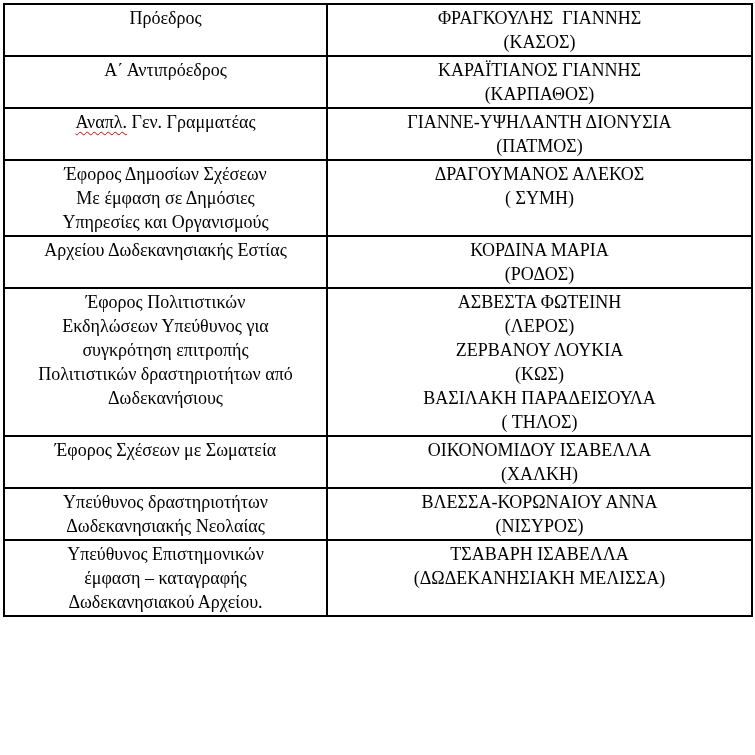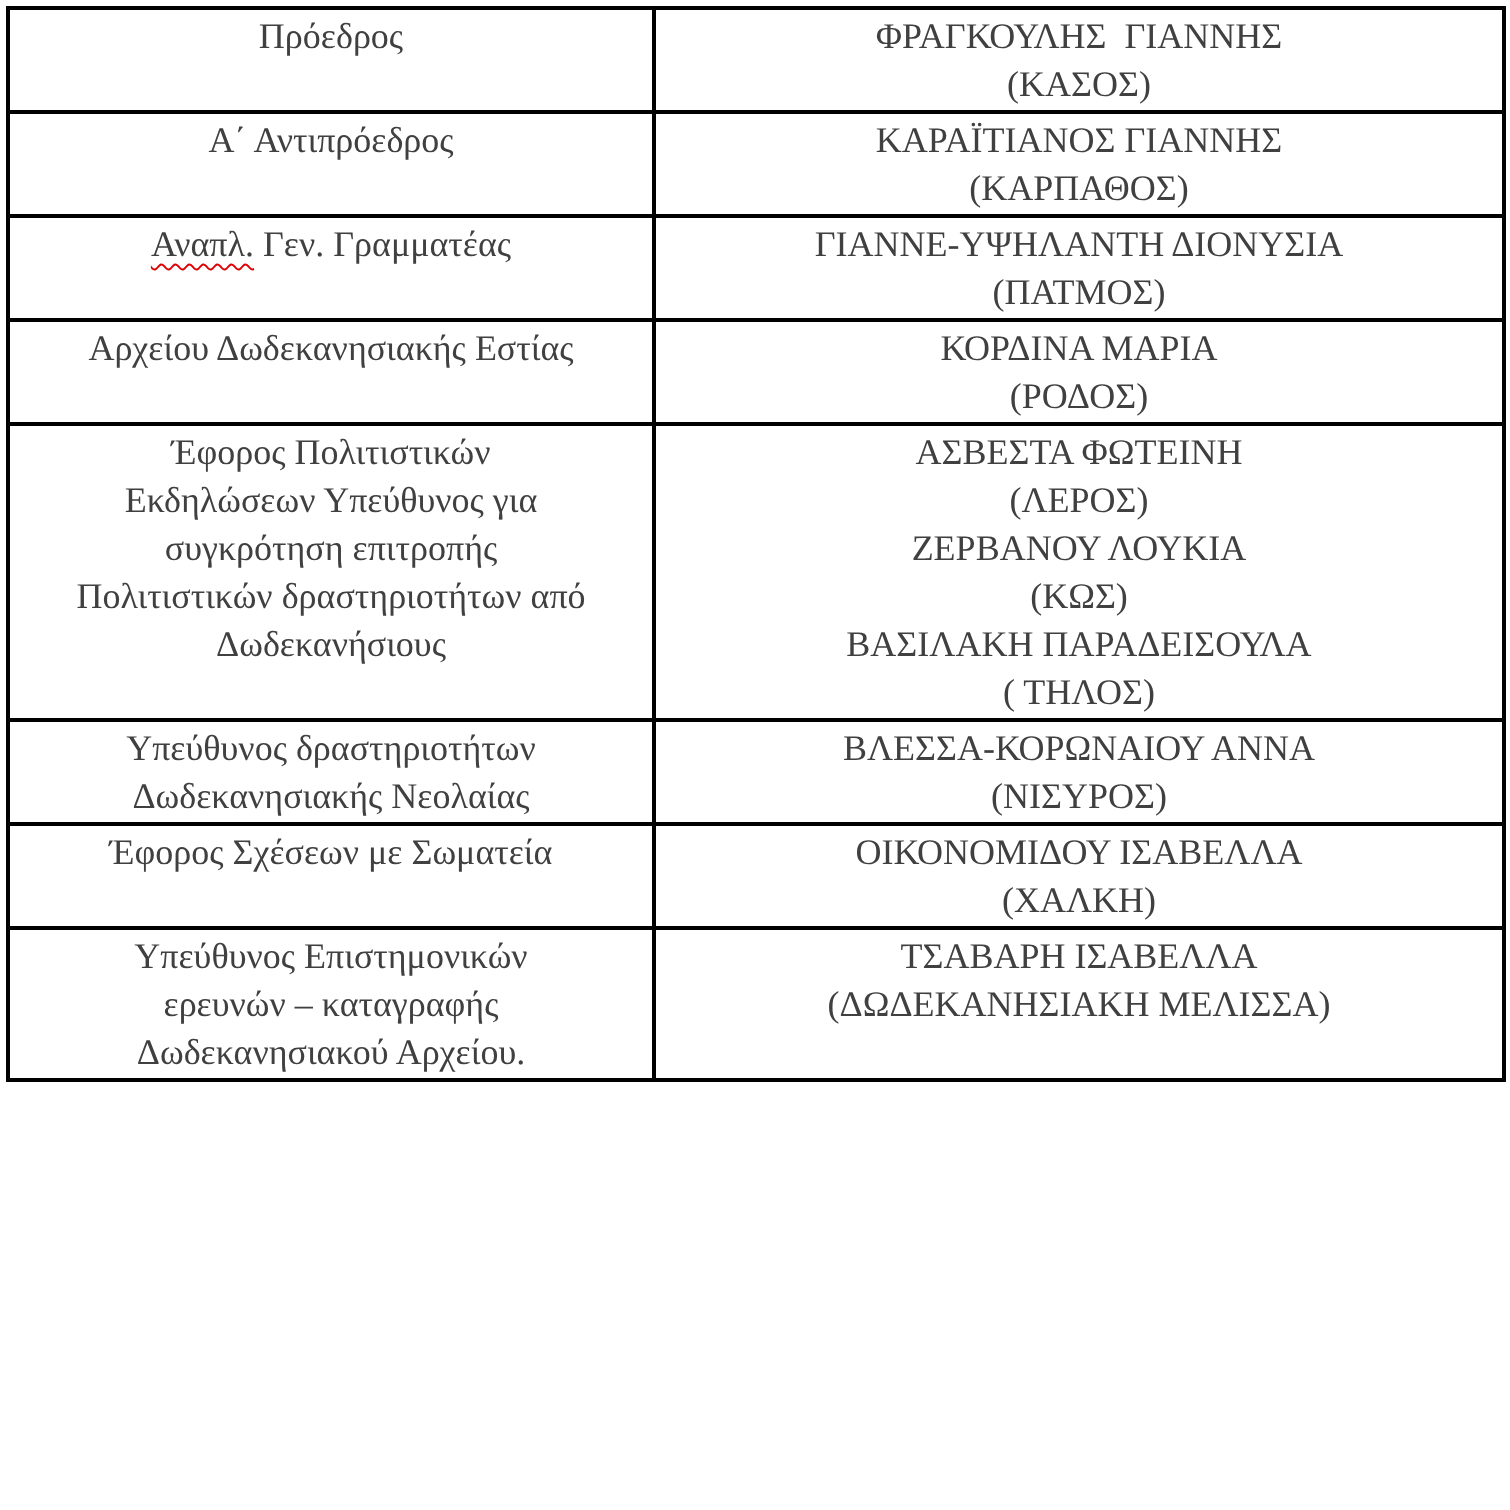--- a/index.html
+++ b/index.html
@@ -24,21 +24,21 @@
   .col-position { width: 323px; }
   .col-person  { width: 425px; }
   td {
     border: 2px solid #000000;
     vertical-align: top;
     text-align: center;
     padding: 1px 6px;
     font-family: "Liberation Serif", "DejaVu Serif", serif;
     font-size: 18px;
     line-height: 24px;
-    color: #404040;
+    color: #000000;
     overflow: hidden;
   }
   .line {
     white-space: pre-wrap;
   }
   .wavy {
     text-decoration-line: underline;
     text-decoration-style: wavy;
     text-decoration-color: #dd0000;
     text-decoration-thickness: 1px;
@@ -77,20 +77,31 @@
           <td>
             <div class="line"><span class="wavy">Αναπλ.</span> Γεν. Γραμματέας</div>
           </td>
           <td>
             <div class="line">ΓΙΑΝΝΕ-ΥΨΗΛΑΝΤΗ ΔΙΟΝΥΣΙΑ</div>
             <div class="line">(ΠΑΤΜΟΣ)</div>
           </td>
         </tr>
         <tr>
           <td>
+            <div class="line">Έφορος Δημοσίων Σχέσεων</div>
+            <div class="line">Με έμφαση σε Δημόσιες</div>
+            <div class="line">Υπηρεσίες και Οργανισμούς</div>
+          </td>
+          <td>
+            <div class="line">ΔΡΑΓΟΥΜΑΝΟΣ ΑΛΕΚΟΣ</div>
+            <div class="line">( ΣΥΜΗ)</div>
+          </td>
+        </tr>
+        <tr>
+          <td>
             <div class="line">Αρχείου Δωδεκανησιακής Εστίας</div>
           </td>
           <td>
             <div class="line">ΚΟΡΔΙΝΑ ΜΑΡΙΑ</div>
             <div class="line">(ΡΟΔΟΣ)</div>
           </td>
         </tr>
         <tr>
           <td>
             <div class="line">Έφορος Πολιτιστικών</div>
@@ -103,41 +114,41 @@
             <div class="line">ΑΣΒΕΣΤΑ ΦΩΤΕΙΝΗ</div>
             <div class="line">(ΛΕΡΟΣ)</div>
             <div class="line">ΖΕΡΒΑΝΟΥ ΛΟΥΚΙΑ</div>
             <div class="line">(ΚΩΣ)</div>
             <div class="line">ΒΑΣΙΛΑΚΗ ΠΑΡΑΔΕΙΣΟΥΛΑ</div>
             <div class="line">( ΤΗΛΟΣ)</div>
           </td>
         </tr>
         <tr>
           <td>
+            <div class="line">Έφορος Σχέσεων με Σωματεία</div>
+          </td>
+          <td>
+            <div class="line">ΟΙΚΟΝΟΜΙΔΟΥ ΙΣΑΒΕΛΛΑ</div>
+            <div class="line">(ΧΑΛΚΗ)</div>
+          </td>
+        </tr>
+        <tr>
+          <td>
             <div class="line">Υπεύθυνος δραστηριοτήτων</div>
             <div class="line">Δωδεκανησιακής Νεολαίας</div>
           </td>
           <td>
             <div class="line">ΒΛΕΣΣΑ-ΚΟΡΩΝΑΙΟΥ ΑΝΝΑ</div>
             <div class="line">(ΝΙΣΥΡΟΣ)</div>
           </td>
         </tr>
         <tr>
           <td>
-            <div class="line">Έφορος Σχέσεων με Σωματεία</div>
-          </td>
-          <td>
-            <div class="line">ΟΙΚΟΝΟΜΙΔΟΥ ΙΣΑΒΕΛΛΑ</div>
-            <div class="line">(ΧΑΛΚΗ)</div>
-          </td>
-        </tr>
-        <tr>
-          <td>
             <div class="line">Υπεύθυνος Επιστημονικών</div>
-            <div class="line">ερευνών – καταγραφής</div>
+            <div class="line">έμφαση – καταγραφής</div>
             <div class="line">Δωδεκανησιακού Αρχείου.</div>
           </td>
           <td>
             <div class="line">ΤΣΑΒΑΡΗ ΙΣΑΒΕΛΛΑ</div>
             <div class="line">(ΔΩΔΕΚΑΝΗΣΙΑΚΗ ΜΕΛΙΣΣΑ)</div>
           </td>
         </tr>
       </tbody>
   </table>
 </div>

